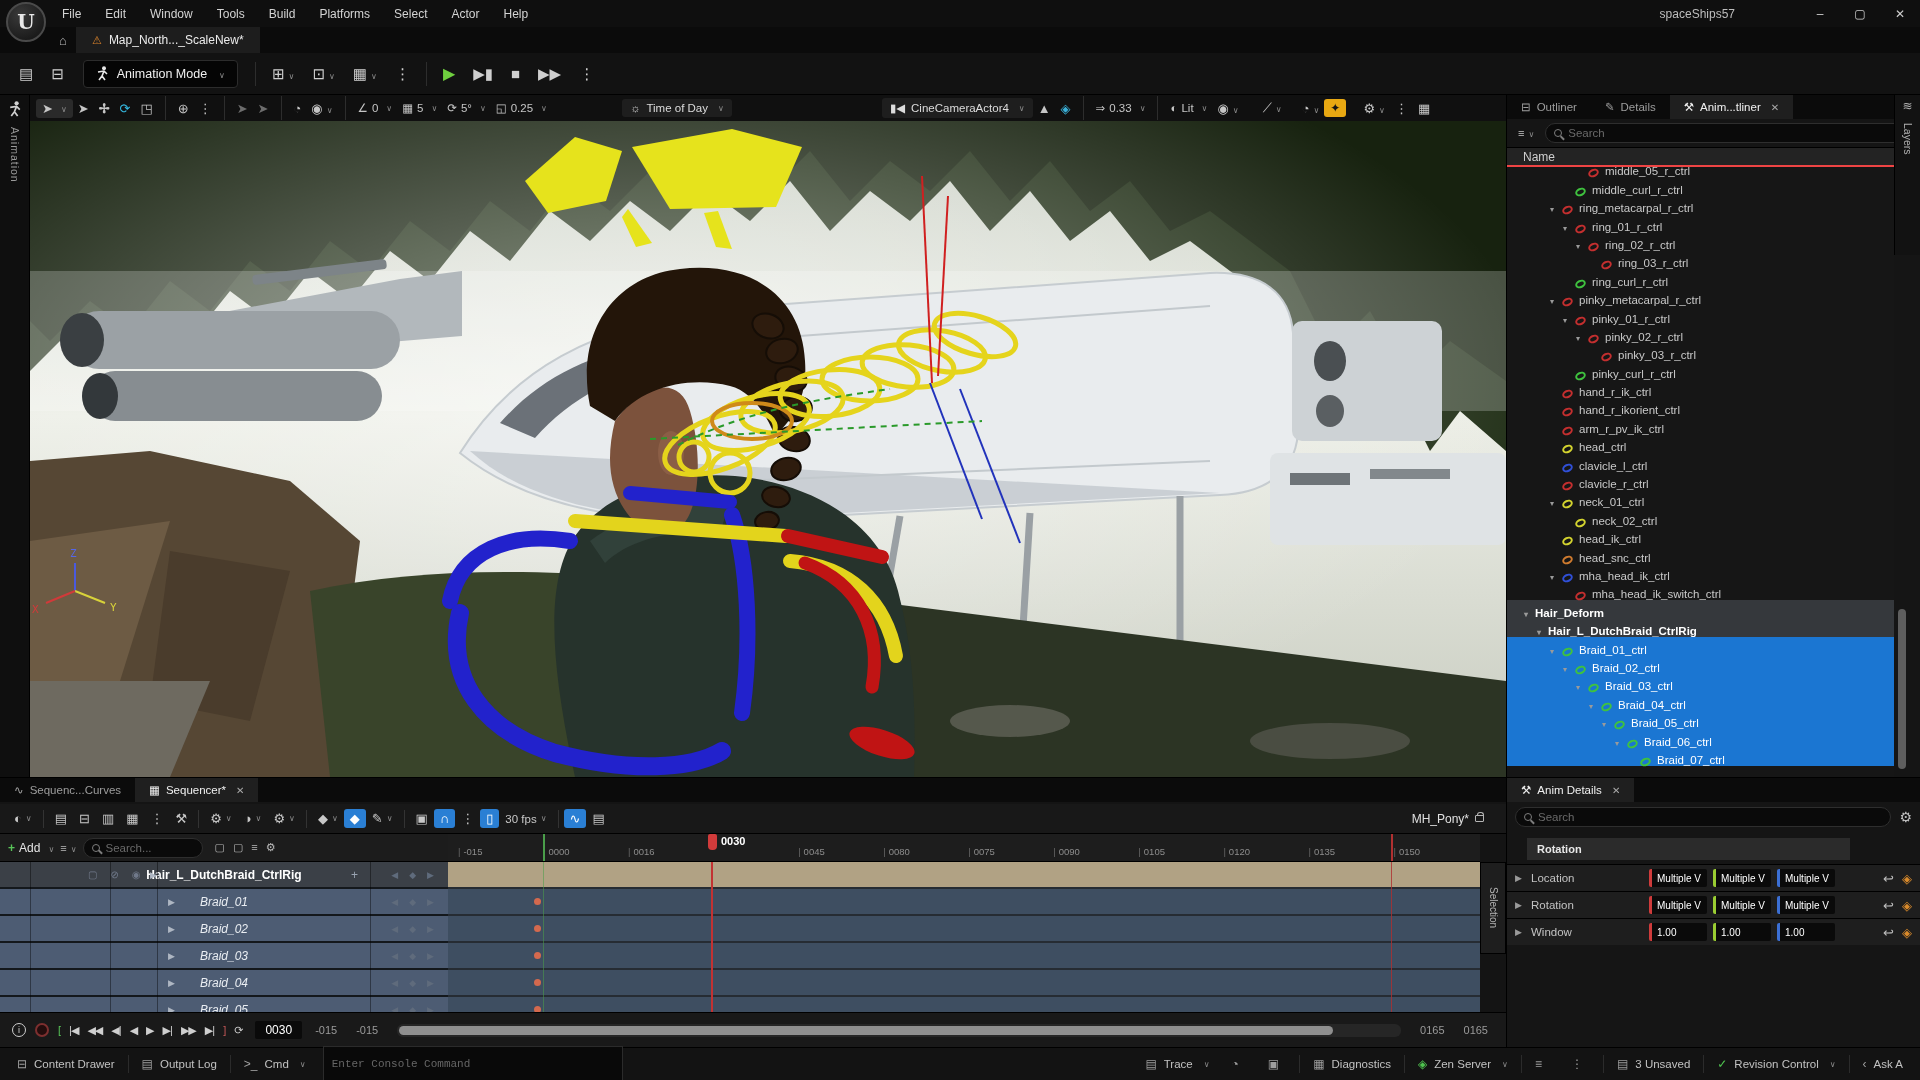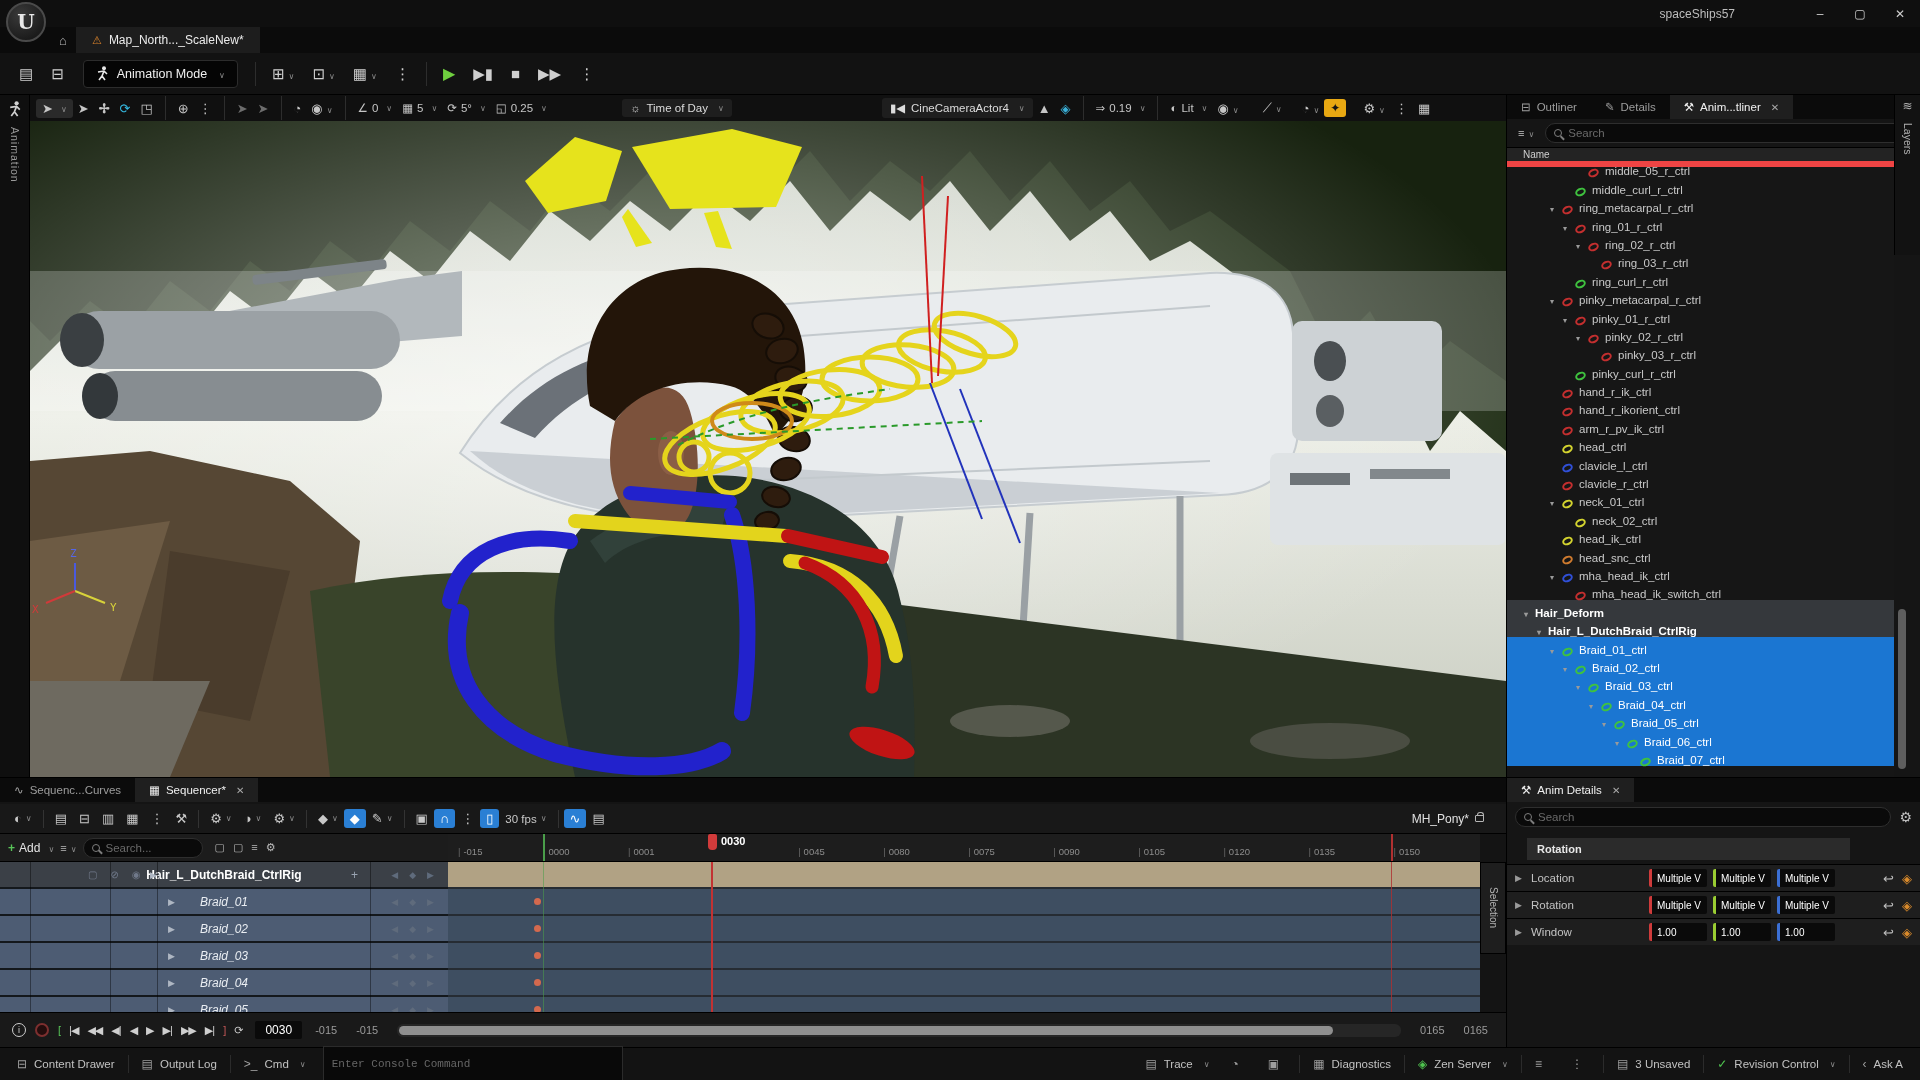--- a/index.html
+++ b/index.html
@@ -51,21 +51,21 @@
   .ptabs{height:24px;background:#0b0b0b;display:flex;align-items:stretch}
   .ptab{display:flex;align-items:center;gap:6px;padding:0 14px;font-size:11.5px;color:#9d9d9d}
   .ptab.active{background:#1f1f1f;color:#f0f0f0}
   .ptab .x{color:#aaa;font-size:10px;margin-left:4px}
   #o-search-row{height:28px;display:flex;align-items:center;gap:6px;padding:0 6px}
   .searchpill{flex:1;height:20px;background:#0a0a0a;border:1px solid #2e2e2e;border-radius:10px;display:flex;align-items:center;gap:6px;padding:0 8px}
   .searchpill input{flex:1;background:transparent;border:none;color:#cfcfcf;font-size:11.5px}
   .searchpill input::placeholder{color:#6a6a6a}
   .mag{width:8px;height:8px;border:1.5px solid #7d7d7d;border-radius:50%;position:relative;flex:none}
   .mag::after{content:"";position:absolute;width:5px;height:1.5px;background:#7d7d7d;transform:rotate(45deg);right:-4px;bottom:-2px}
-  #o-name-header{height:20px;background:#232323;border-top:1px solid #000;border-bottom:6px solid #ef4444;font-size:10px;color:#cfcfcf;display:flex;align-items:center;padding-left:16px;margin-right:26px}
+  #o-name-header{height:20px;background:#232323;border-top:1px solid #000;border-bottom:2px solid #ef4444;font-size:12px;color:#cfcfcf;display:flex;align-items:center;padding-left:16px;margin-right:26px}
   #o-tree{position:absolute;left:0;top:72px;right:26px;bottom:0;overflow:hidden;background:#161616}
   #o-tree-inner{margin-top:-8px}
   .orow{height:18.4px;display:flex;align-items:flex-end;font-size:11.5px;color:#c9c9c9;padding-left:calc(4px + var(--i)*13px);white-space:nowrap}
   .orow .ex{width:11px;color:#9a9a9a;font-size:8px;visibility:hidden;flex:none}
   .orow.expanded .ex{visibility:visible}
   .ring{width:11px;height:8px;border:2px solid #888;border-radius:50%;transform:rotate(-25deg);margin:0 6px 0 1px;flex:none}
   .c-red .ring{border-color:#c42f2f}.c-green .ring{border-color:#3fc23f}.c-yellow .ring{border-color:#d3d32f}
   .c-blue .ring{border-color:#3050d8}.c-orange .ring{border-color:#cf7b2f}
   .orow.header{background:#35383c;color:#fff;font-weight:bold}
   .orow.selected{background:#1b76d2;color:#fff}
@@ -149,20 +149,32 @@
   .sbi.rev .ic{color:#4fc44f}
   #console-input{width:300px;height:36px;background:#090909;border:1px solid #2b2b2b;color:#9a9a9a;font-size:11px;padding:0 8px;margin-left:6px;font-family:"Liberation Mono",monospace}
   #console-input::placeholder{color:#666}
   #sb-spacer{flex:1}
 </style>
 </head>
 <body>
 
 <div id="titlebar">
   <div id="logo">U</div>
+  <div id="menus">
+
+  <div class="menu-item">File</div>
+      <div class="menu-item">Edit</div>
+      <div class="menu-item">Window</div>
+      <div class="menu-item">Tools</div>
+      <div class="menu-item">Build</div>
+      <div class="menu-item">Platforms</div>
+      <div class="menu-item">Select</div>
+      <div class="menu-item">Actor</div>
+      <div class="menu-item">Help</div>
+    </div>
   <div id="project-name">spaceShips57</div>
   <div id="win-controls">
     <span class="winbtn">–</span>
     <span class="winbtn">▢</span>
     <span class="winbtn">✕</span>
   </div>
 </div>
 
 <div id="tabbar">
   <div id="home-btn">⌂</div>
@@ -238,21 +250,21 @@
       </div>
     <div class="vpill caret" style="margin-left:150px">
         <span>▮◀</span>
         <span>CineCameraActor4</span>
       </div>
     <span class="vti">▲</span>
     <span class="vti blue">◈</span>
     <span class="sep-v"></span>
     <div class="snap caret">
         <span>⇒</span>
-        <span>0.19</span>
+        <span>0.33</span>
       </div>
     <span class="sep-v"></span>
     <div class="snap caret">
         <span>◐</span>
         <span>Lit</span>
       </div>
     <span class="vti caret">◉</span>
     <span class="vti caret" style="margin-left:14px">⟋</span>
     <span class="vti caret" style="margin-left:10px">◔</span>
     <span class="ytile">✦</span>
@@ -706,21 +718,21 @@
     <span>
       
     <span class="tick" style="--f: -15;">
           <span class="bar">|</span>
           <span>-015</span>
         </span><span class="tick" style="--f: 0;">
           <span class="bar">|</span>
           <span>0000</span>
         </span><span class="tick" style="--f: 15;">
           <span class="bar">|</span>
-          <span>0001</span>
+          <span>0016</span>
         </span><span class="tick" style="--f: 45;">
           <span class="bar">|</span>
           <span>0045</span>
         </span><span class="tick" style="--f: 60;">
           <span class="bar">|</span>
           <span>0080</span>
         </span><span class="tick" style="--f: 75;">
           <span class="bar">|</span>
           <span>0075</span>
         </span><span class="tick" style="--f: 90;">

